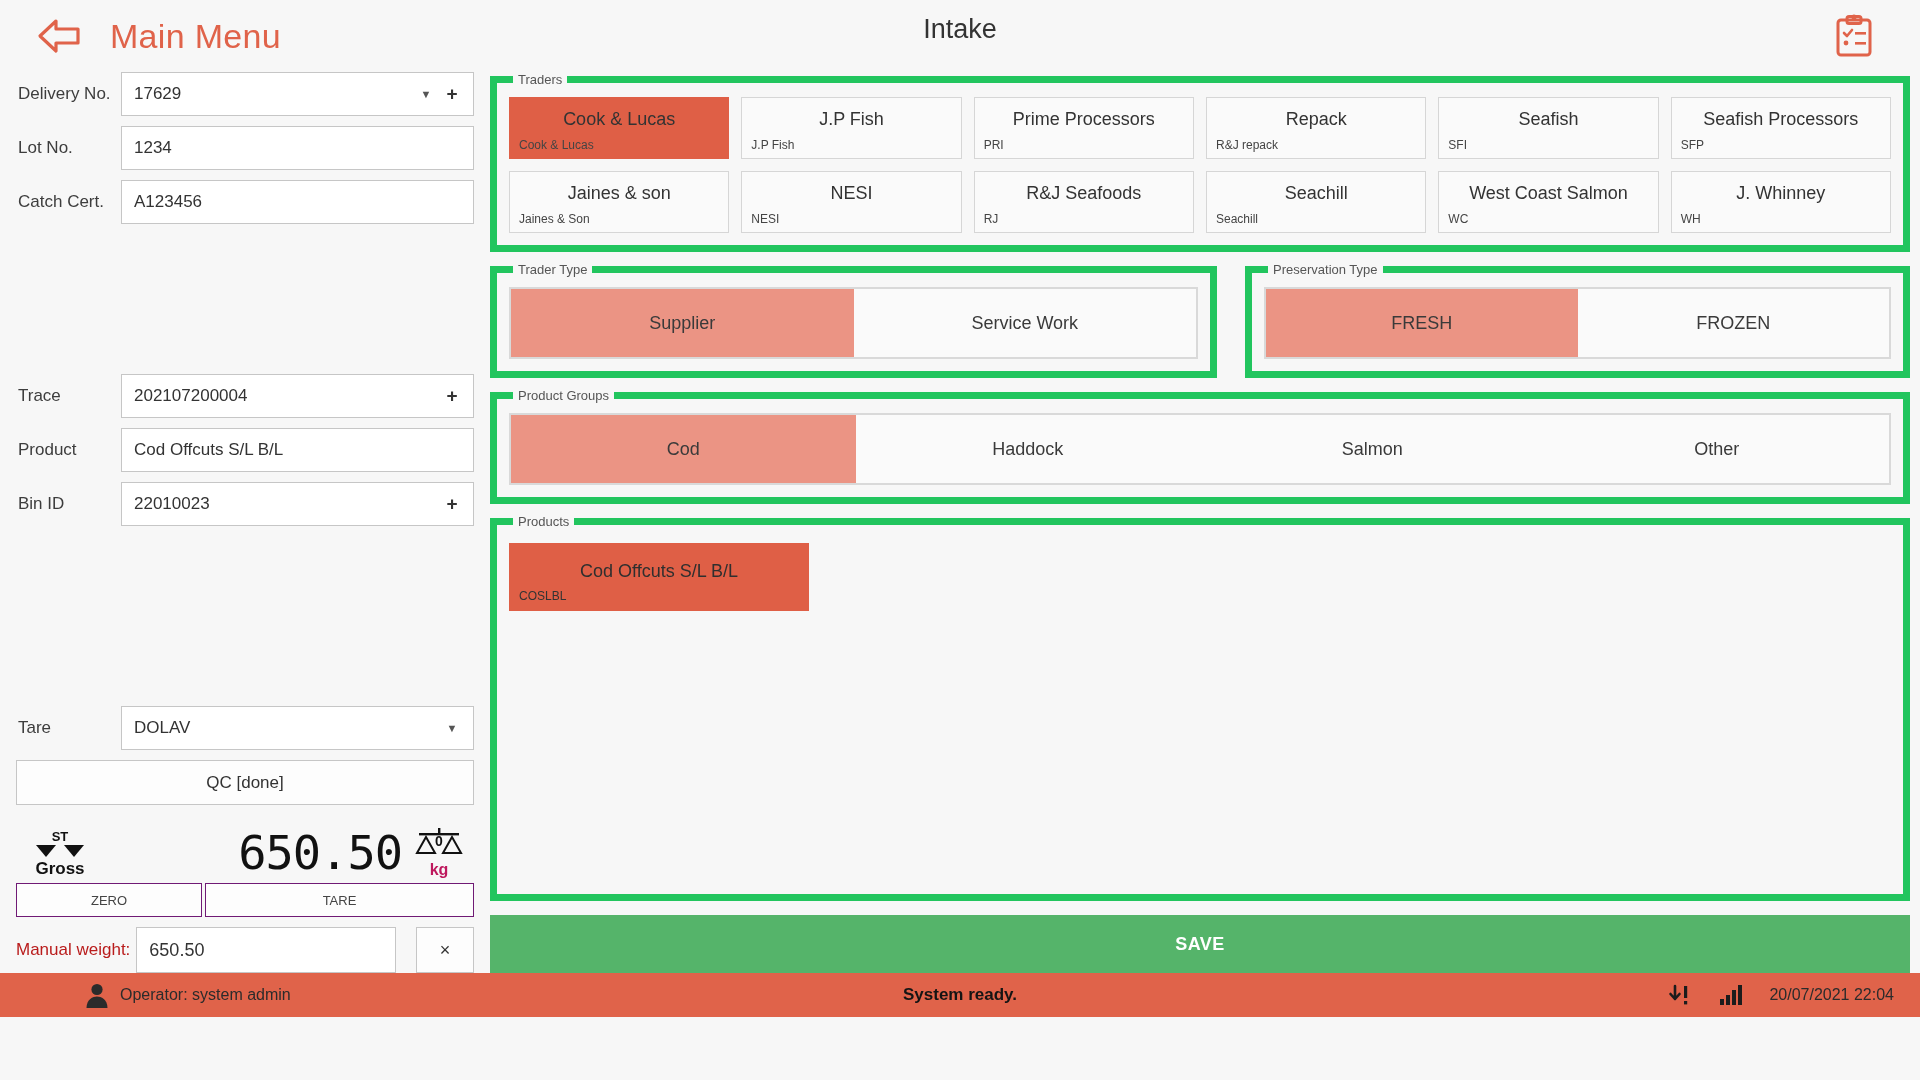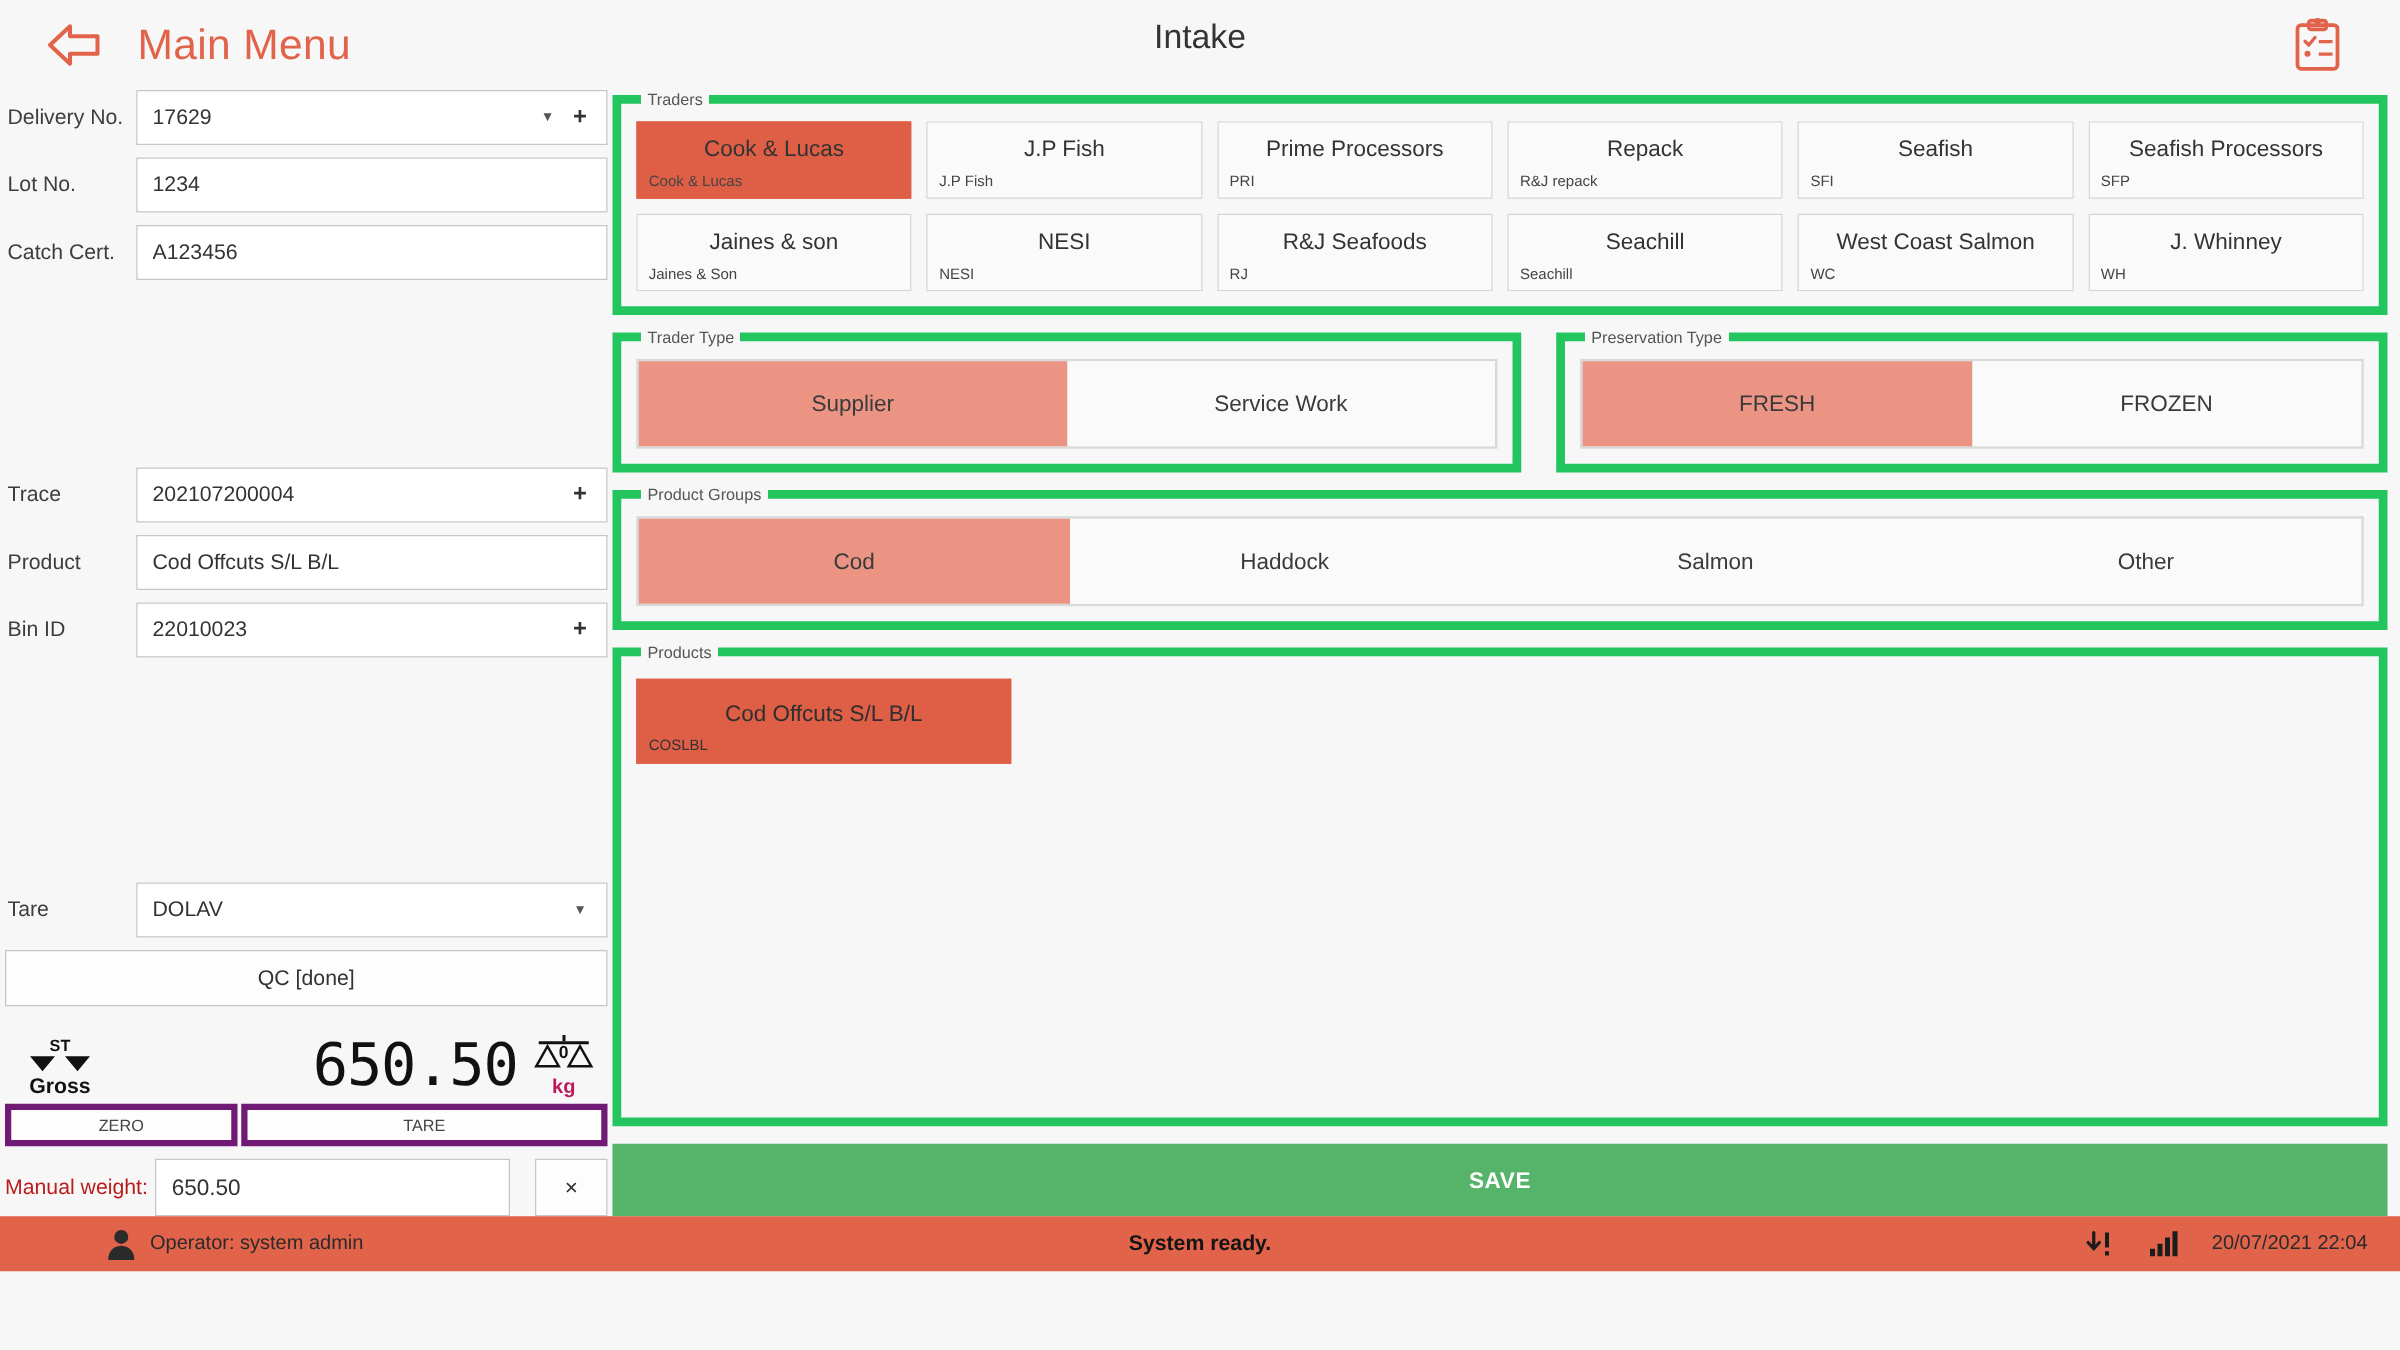--- a/index.html
+++ b/index.html
@@ -25,21 +25,21 @@
   .page-title {
     position: absolute; left: 0; right: 0; top: 14px; text-align: center;
     font-size: 27px; color: #333; font-weight: 400;
   }
   .header-icon { position: absolute; right: 46px; top: 14px; width: 40px; height: 44px; cursor: pointer; }
 
   
   .body-wrap { flex: 1 1 auto; display: flex; position: relative; }
 
   
-  .left-col { width: 490px; flex: 0 0 490px; position: relative; padding: 0 4px; }
+  .left-col { width: 490px; flex: 0 0 490px; position: relative; padding: 0 16px; }
   .field-row { display: flex; align-items: center; margin-bottom: 10px; }
   .field-label { width: 105px; flex: 0 0 105px; font-size: 17px; color: #3d3d3d; padding-left: 2px; }
   .field-box {
     flex: 1 1 auto; height: 44px; background: #fff; border: 1px solid #c6c6c6;
     display: flex; align-items: center; padding: 0 8px 0 12px; font-size: 17px; color: #333;
   }
   .field-box .val { flex: 1 1 auto; white-space: nowrap; overflow: hidden; }
   .fld-caret { width: 26px; text-align: center; font-size: 11px; color: #555; cursor: pointer; }
   .fld-plus { width: 26px; text-align: center; font-size: 19px; color: #333; font-weight: 700; cursor: pointer; }
 
@@ -60,21 +60,21 @@
   .weight-value {
     flex: 1 1 auto; text-align: right; padding-right: 6px;
     font-family: "DejaVu Sans Mono", monospace; font-size: 47px; color: #111; line-height: 52px;
     letter-spacing: -1px;
   }
   .unit-box { width: 62px; flex: 0 0 62px; display: flex; flex-direction: column; align-items: center; }
   .unit-label { font-size: 16px; font-weight: 700; color: #be185d; line-height: 18px; }
 
   .zt-row { display: flex; gap: 0; margin-top: 2px; }
   .zt-btn {
-    height: 34px; border: 5px solid #701a75; background: #fdfdfd;
+    height: 34px; border: 1px solid #701a75; background: #fdfdfd;
     display: flex; align-items: center; justify-content: center; font-size: 13px; color: #444; cursor: pointer;
   }
   .zt-zero { width: 186px; flex: 0 0 186px; }
   .zt-tare { flex: 1 1 auto; margin-left: 3px; }
 
   .manual-row { display: flex; align-items: center; margin-top: 10px; }
   .manual-label { font-size: 17px; color: #b91c1c; padding-right: 6px; white-space: nowrap; }
   .manual-input {
     flex: 1 1 auto; height: 46px; background: #fff; border: 1px solid #c6c6c6;
     display: flex; align-items: center; padding-left: 12px; font-size: 18px; color: #333;

